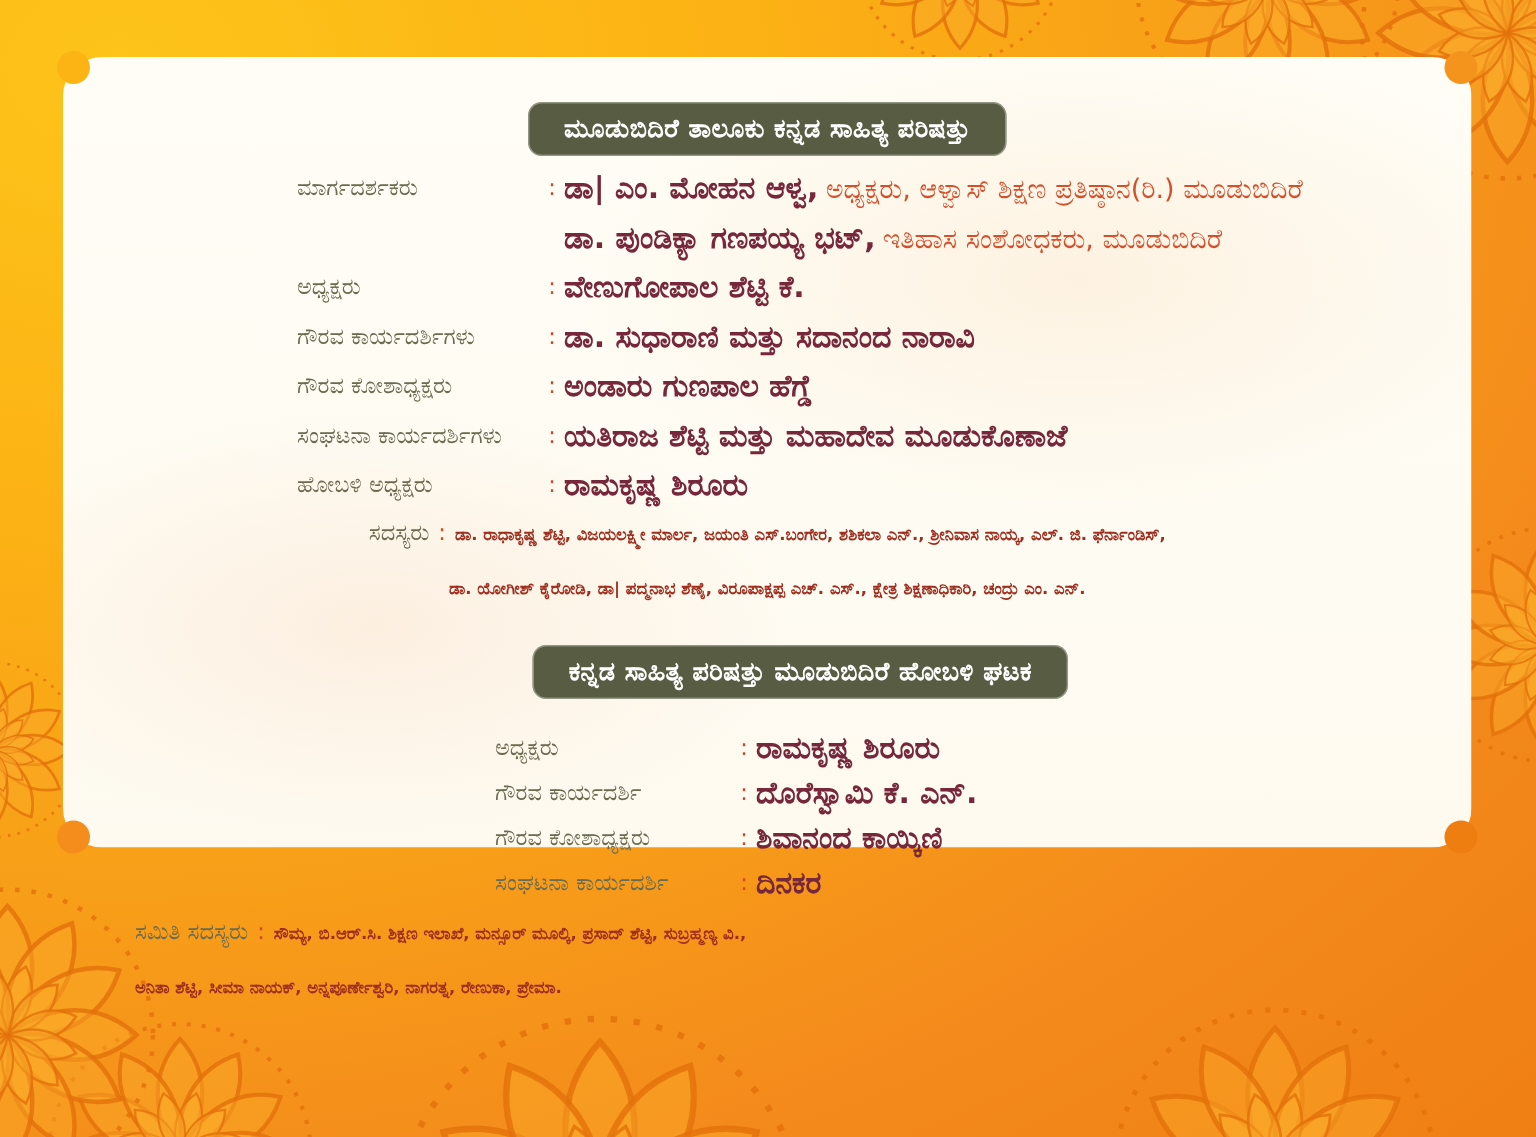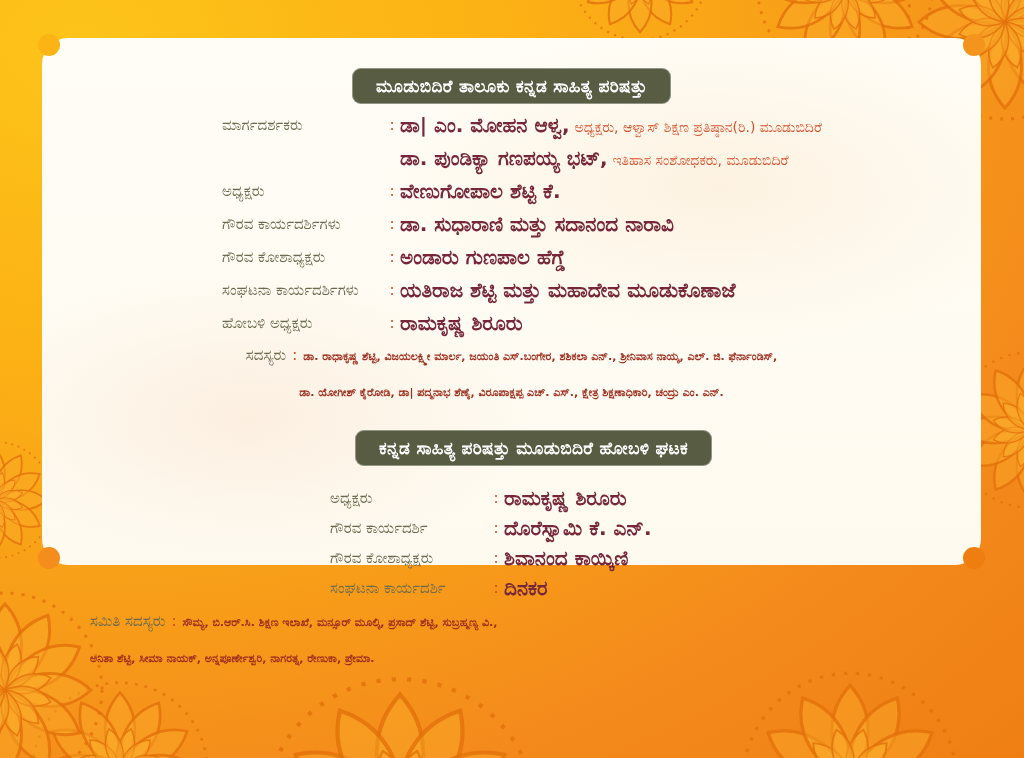--- a/index.html
+++ b/index.html
@@ -25,30 +25,30 @@
   .bite.br{right:-4px;bottom:-4px;background:#ef7e10;}
   .banner{
     position:absolute;left:0;right:0;text-align:center;
   }
   .banner > span{
     display:inline-block;background:#575c42;color:#ffffff;
     font-weight:bold;font-size:17px;line-height:22px;
     padding:7px 24px;border-radius:9px;letter-spacing:.3px;
     box-shadow:0 0 0 1px rgba(255,255,255,.35) inset;
   }
-  .rows1{position:absolute;left:156px;top:72px;font-size:15px;margin-left:24px;}
+  .rows1{position:absolute;left:156px;top:72px;font-size:15px;}
   .rows2{position:absolute;left:288px;top:446px;font-size:15px;}
   .row{display:flex;align-items:flex-start;line-height:31px;}
   .rows2 .row{line-height:28px;}
   .lbl{color:#6a6b4f;flex:0 0 162px;}
   .rows2 .lbl{flex:0 0 158px;}
   .colon{color:#cf4a28;flex:0 0 16px;text-align:center;}
   .val{color:#76283a;}
   .name{color:#76283a;font-weight:bold;font-size:20px;}
-  .detail{color:#d4502c;font-size:14px;text-align:center;}
+  .detail{color:#d4502c;font-size:18px;text-align:center;}
   .members{position:absolute;left:48px;right:48px;top:300px;text-align:center;
     font-size:15px;line-height:34px;}
   .committee{position:absolute;left:48px;right:48px;top:566px;text-align:left;
     font-size:15px;line-height:34px;}
   .members .mlbl,.committee .mlbl{color:#6a6b4f;}
   .members .mcolon,.committee .mcolon{color:#cf4a28;padding:0 6px;}
   .members .mnames,.committee .mnames{color:#9e2f1f;font-weight:bold;font-size:11px;}
 </style>
 </head>
 <body>

